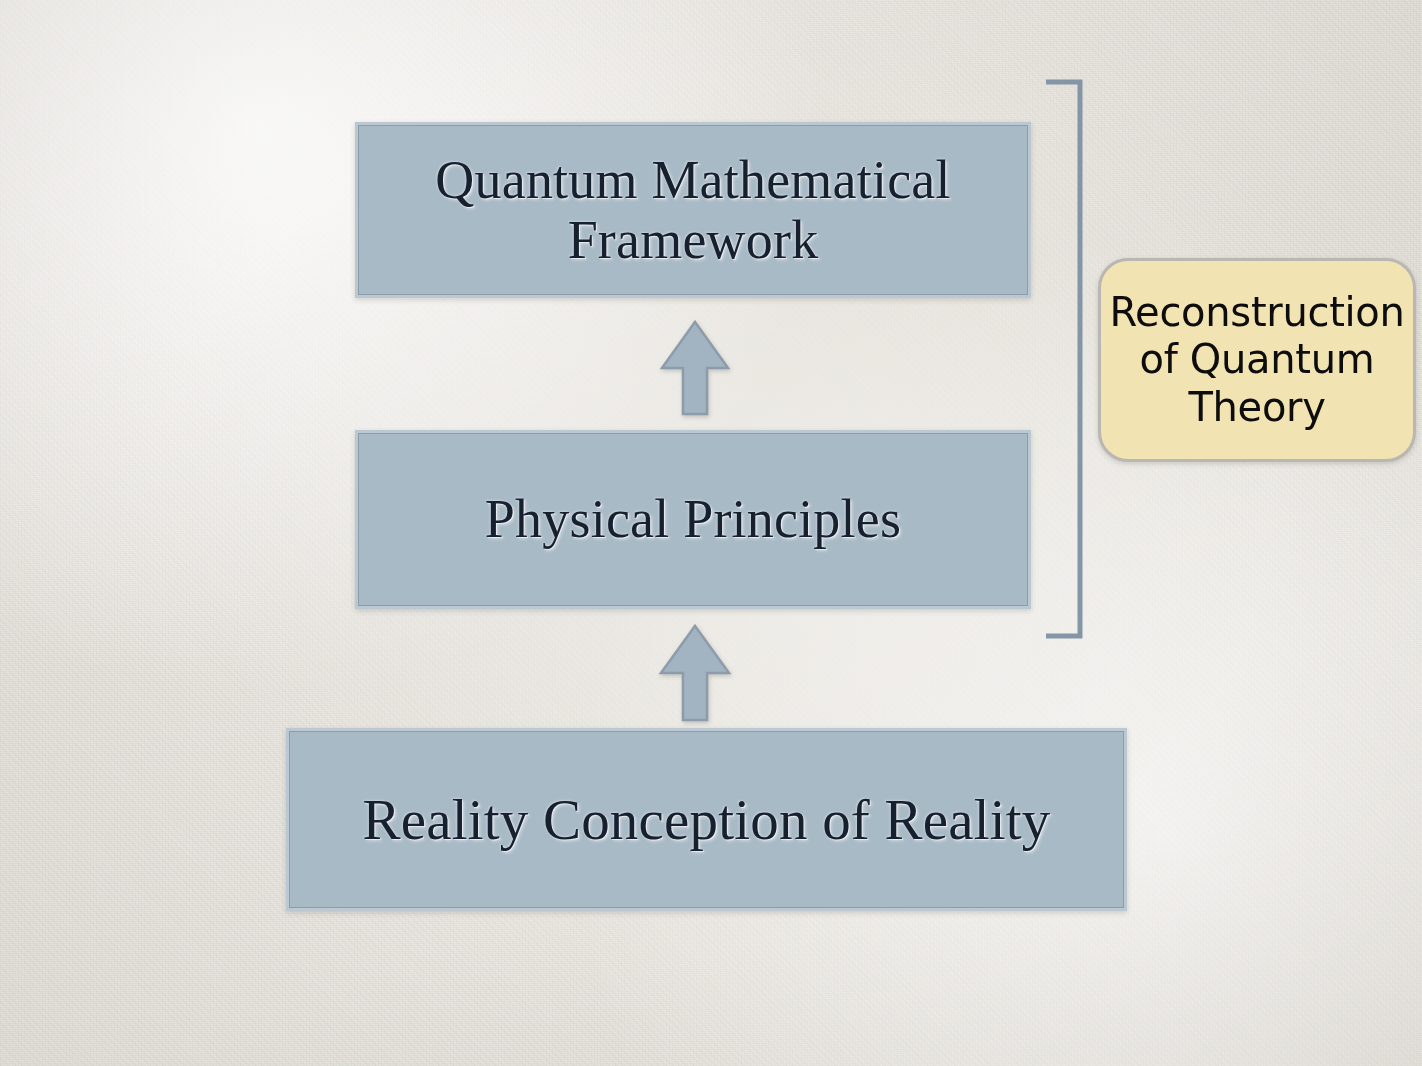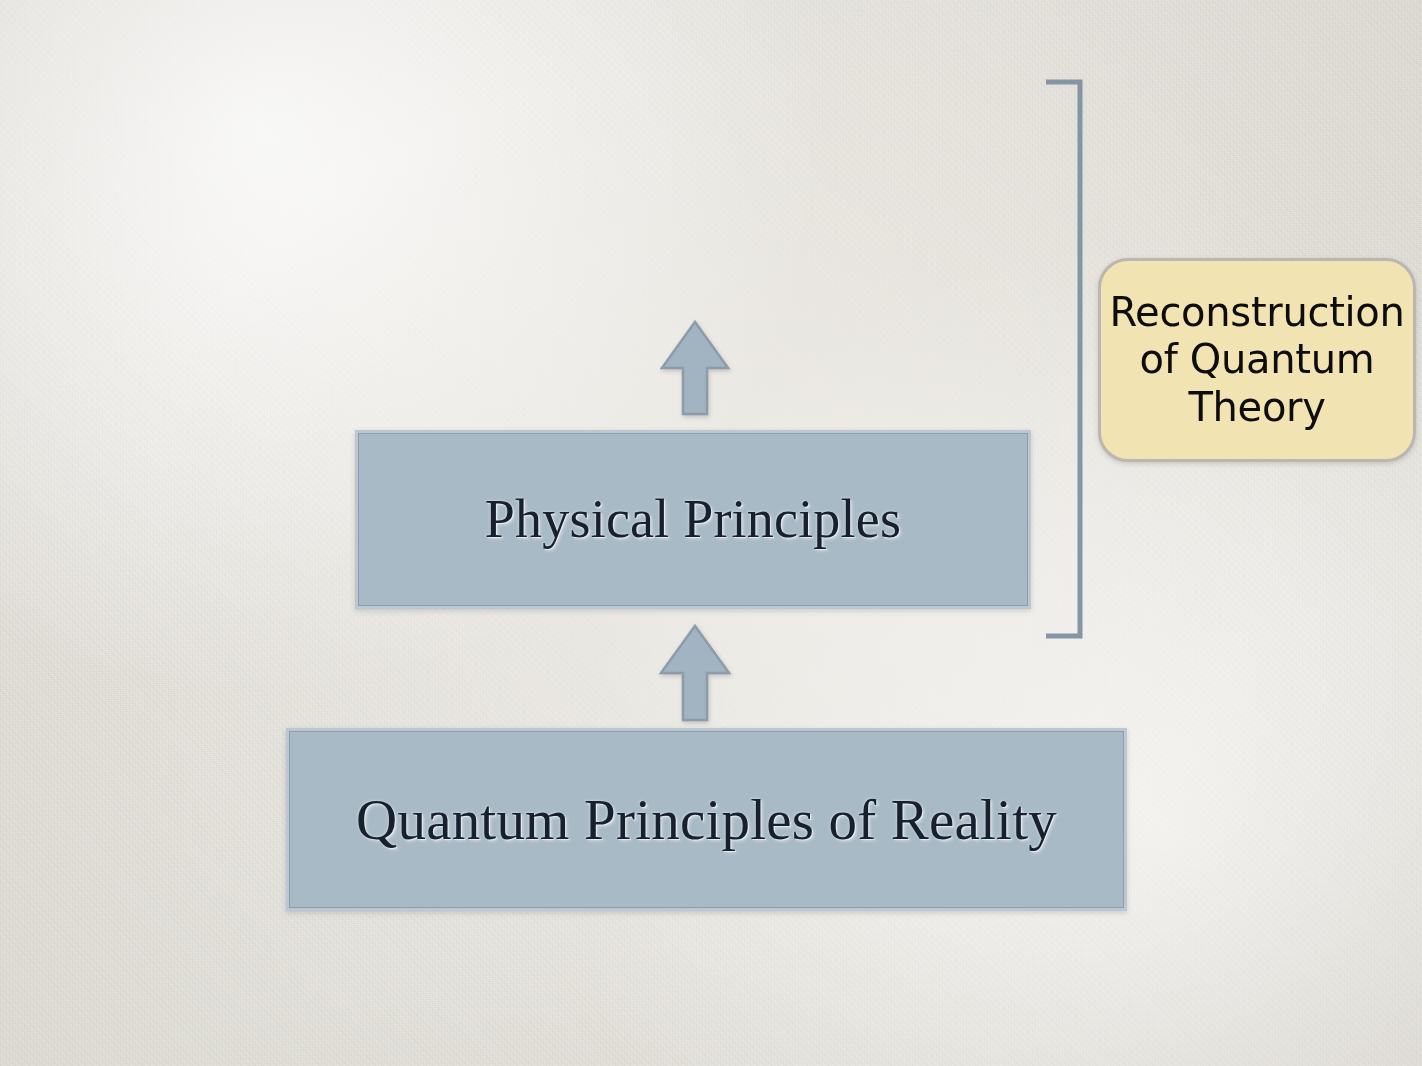--- a/index.html
+++ b/index.html
@@ -116,35 +116,38 @@
   }
 </style>
 </head>
 <body>
 
 <div id="slide">
 
   <div id="paper-texture"></div>
   <div id="vignette"></div>
 
+  <div class="proc-box" id="box-framework">
+    <div class="label">Quantum Mathematical Framework</div>
+  </div>
 
   <svg class="arrow-up" id="arrow-principles-to-framework" viewBox="0 0 80 100" preserveAspectRatio="none">
     <polygon points="40,4 73,50 52,50 52,96 28,96 28,50 7,50" fill="#a2b4c2" stroke="#8d9caa" stroke-width="2.5" stroke-linejoin="miter"></polygon>
   </svg>
 
   <div class="proc-box" id="box-principles">
     <div class="label">Physical Principles</div>
   </div>
 
   <svg class="arrow-up" id="arrow-reality-to-principles" viewBox="0 0 84 102" preserveAspectRatio="none">
     <polygon points="42,4 76,51 54,51 54,98 30,98 30,51 8,51" fill="#a2b4c2" stroke="#8d9caa" stroke-width="2.5" stroke-linejoin="miter"></polygon>
   </svg>
 
   <div class="proc-box" id="box-reality">
-    <div class="label">Quantum Principles of Reality</div>
+    <div class="label">Reality Conception of Reality</div>
   </div>
 
   <svg id="bracket" viewBox="0 0 44 562" preserveAspectRatio="none">
     <path d="M 2,4 L 36,4 L 36,558 L 2,558" fill="none" stroke="#8496a6" stroke-width="5" stroke-linecap="butt" stroke-linejoin="miter"></path>
   </svg>
 
   <div id="callout-reconstruction">
     <div class="callout-label">Reconstruction of Quantum Theory</div>
   </div>
 

